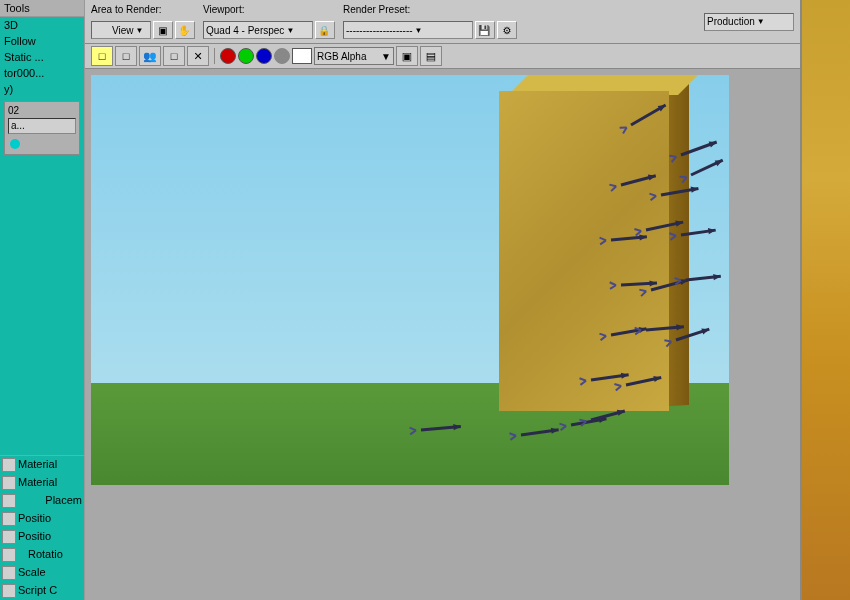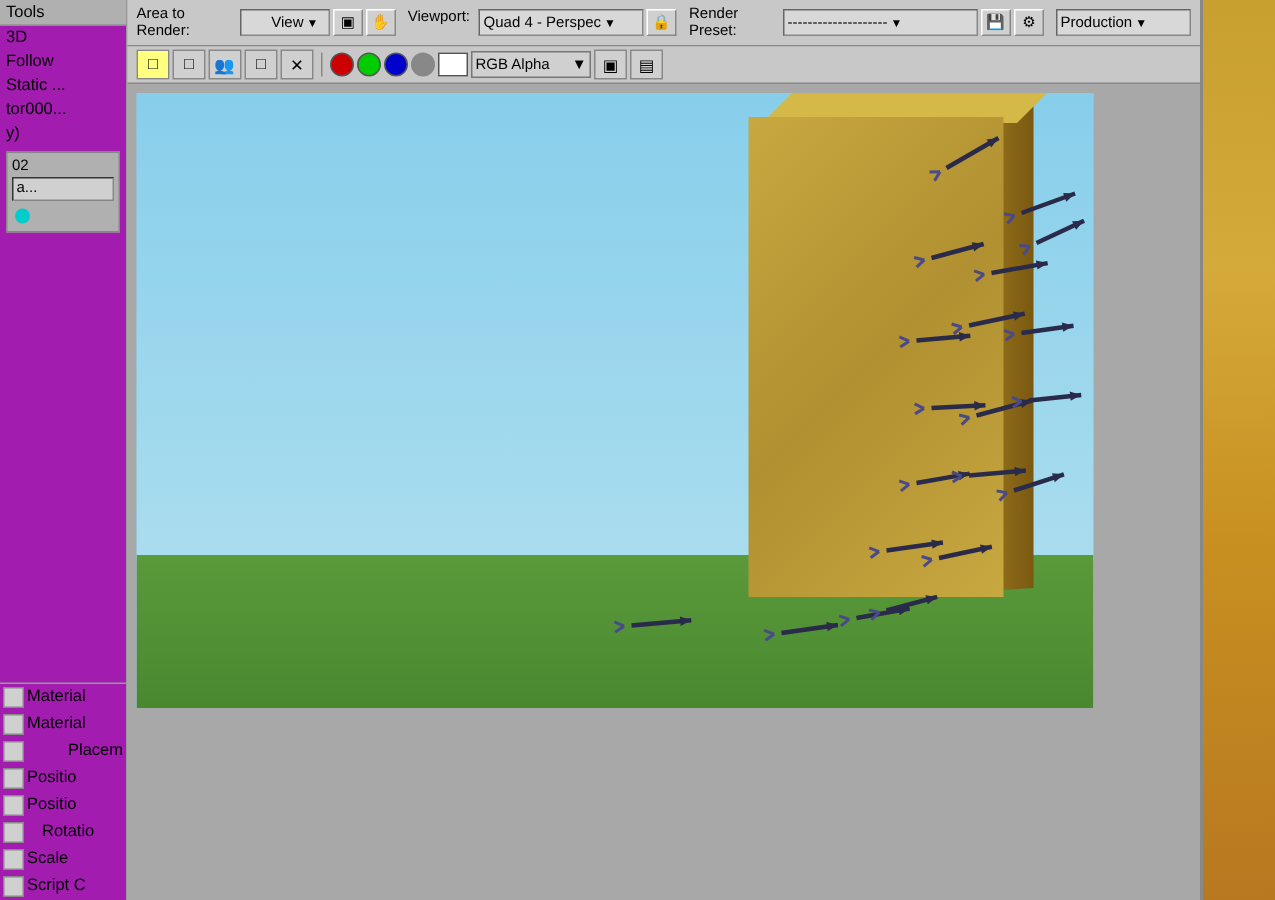--- a/index.html
+++ b/index.html
@@ -10,21 +10,21 @@
       font-family: Arial, sans-serif;
       font-size: 11px;
       background: #c0c0c0;
       display: flex;
     }
 
     
     .sidebar {
       width: 85px;
       height: 600px;
-      background: #a21caf;
+      background: #14b8a6;
       border-right: 1px solid #999;
       display: flex;
       flex-direction: column;
       overflow: hidden;
     }
 
     .sidebar-top {
       background: #b0b0b0;
       padding: 2px 4px;
       border-bottom: 1px solid #999;
@@ -97,21 +97,21 @@
       border-bottom: 1px solid #888;
       padding: 4px 6px;
       display: flex;
       align-items: center;
       gap: 8px;
       flex-wrap: nowrap;
     }
 
     .ctrl-group {
       display: flex;
-      flex-direction: row;
+      flex-direction: column;
       gap: 6px;
     }
 
     .ctrl-label {
       font-size: 10px;
       color: #000;
     }
 
     .ctrl-row {
       display: flex;

